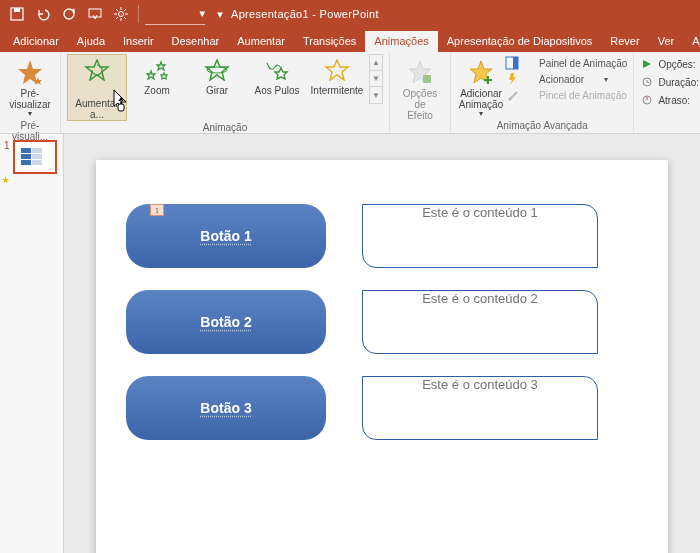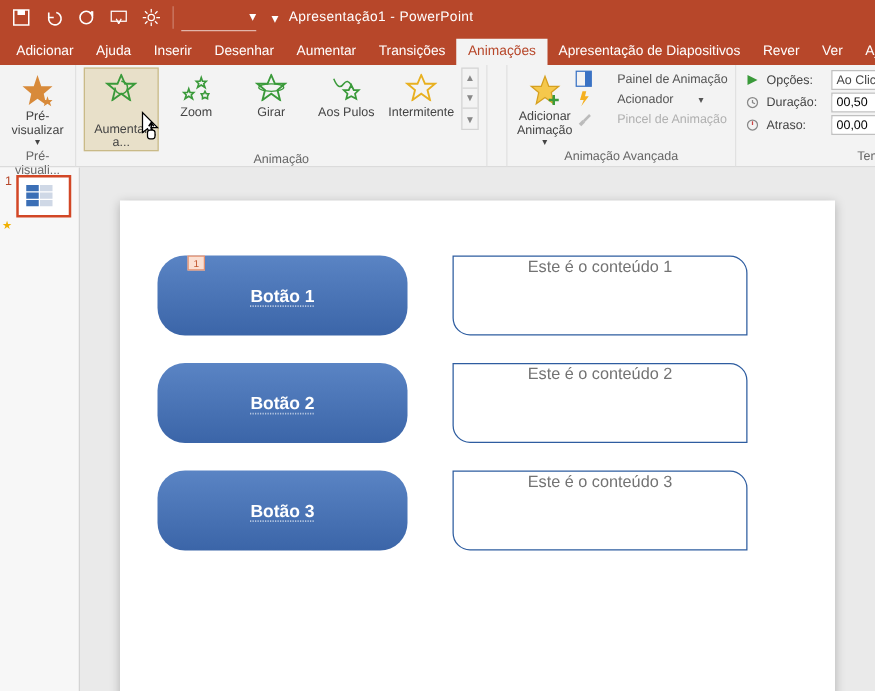--- a/index.html
+++ b/index.html
@@ -205,20 +205,32 @@
           <div>▲</div>
           <div>▼</div>
           <div>▼</div>
         </div>
       </div>
     </div>
     <div class="group-label">Animação</div>
   </div>
 
   <div class="group">
+    <div class="group-body">
+      <div class="big-btn" style="opacity:.6">
+        <div class="ico">
+            <svg width="26" height="26" viewBox="0 0 26 26">
+              <polygon points="13,2 16,10 24,10 18,15 20,24 13,19 6,24 8,15 2,10 10,10" fill="#ddd" stroke="#bbb"></polygon>
+              <rect x="16" y="16" width="8" height="8" fill="#6a4" rx="1"></rect>
+            </svg>
+          </div>
+        <span>Opções de</span>
+        <span>Efeito</span>
+      </div>
+    </div>
     <div class="group-label">&nbsp;</div>
   </div>
 
   <div class="group">
     <div class="group-body">
       <div class="big-btn">
         <div class="ico">
             <svg width="26" height="26" viewBox="0 0 26 26">
               <polygon points="13,2 16,10 24,10 18,15 20,24 13,19 6,24 8,15 2,10 10,10" fill="#f5c84c" stroke="#d6a020"></polygon>
               <g stroke="#3a9a3a" stroke-width="2">

